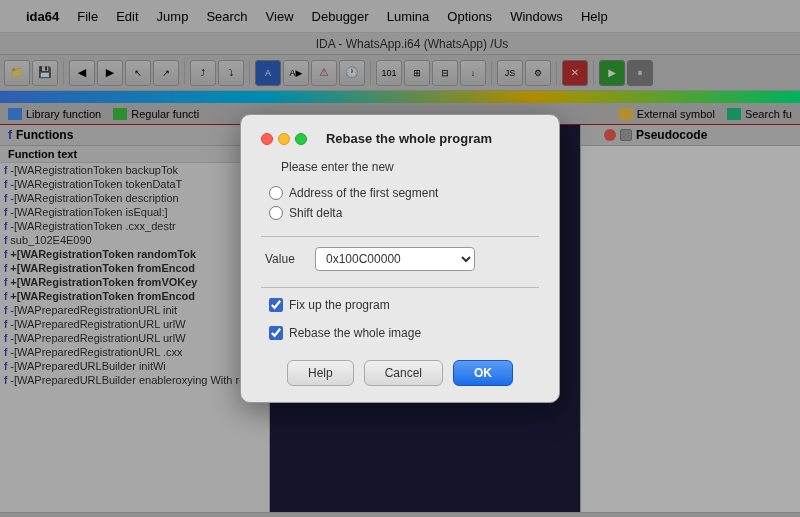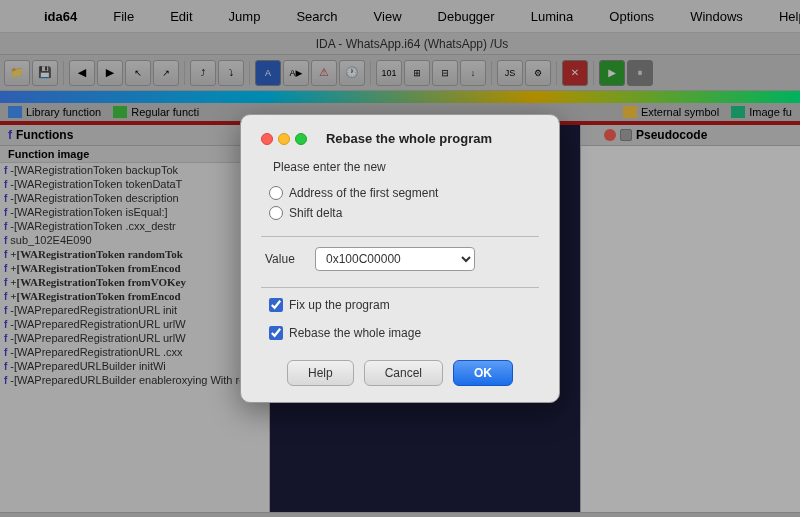--- a/index.html
+++ b/index.html
@@ -13,21 +13,21 @@
       position: relative;
     }
 
     
     .menubar {
       background: #e8e8e8;
       height: 22px;
       display: flex;
       align-items: center;
       padding: 16px 8px;
-      gap: 20px;
+      gap: 2px;
       border-bottom: 1px solid #ccc;
     }
     .apple-logo {
       font-size: 14px;
       margin-right: 8px;
     }
     .menu-item {
       padding: 2px 8px;
       font-size: 13px;
       color: #000;
@@ -103,21 +103,21 @@
     }
 
     
     .legend-bar {
       background: #c8c8c8;
       height: 22px;
       display: flex;
       align-items: center;
       padding: 0 8px;
       gap: 12px;
-      border-bottom: 4px solid #b91c1c;
+      border-bottom: 1px solid #b91c1c;
     }
     .legend-item {
       display: flex;
       align-items: center;
       gap: 4px;
       font-size: 11px;
     }
     .legend-color {
       width: 14px;
       height: 12px;
@@ -171,21 +171,21 @@
       font-size: 11px;
       gap: 3px;
       cursor: pointer;
     }
     .func-icon {
       color: #4444cc;
       font-weight: bold;
       font-size: 10px;
     }
     .func-name { color: #333; }
-    .func-name.bold { font-weight: bold; font-family: Liberation Serif, serif; }
+    .func-name.bold { font-weight: bold; }
 
     
     .center-panel {
       flex: 1;
       background: #1e1e3e;
       position: relative;
       overflow: hidden;
     }
     .hex-content {
       padding: 4px;
@@ -305,21 +305,21 @@
       font-weight: bold;
       color: #222;
       flex: 1;
       text-align: center;
       margin-right: 36px;
     }
     .modal-subtitle {
       font-size: 12px;
       color: #333;
       margin-bottom: 12px;
-      margin-left: 12px;
+      margin-left: 20px;
     }
     .radio-group {
       display: flex;
       flex-direction: column;
       gap: 6px;
       margin-left: 8px;
       margin-bottom: 16px;
     }
     .radio-item {
       display: flex;
@@ -474,32 +474,32 @@
     <div class="legend-color" style="background:#44cc44;"></div>
     <span>Regular functi</span>
   </div>
   <div style="flex:1;"></div>
   <div class="legend-item">
     <div class="legend-color" style="background:#ffcc44;"></div>
     <span>External symbol</span>
   </div>
   <div class="legend-item">
     <div class="legend-color" style="background:#22cc88;"></div>
-    <span>Image fu</span>
+    <span>Search fu</span>
   </div>
 </div>
 
 <div class="main-area">
 
   <div class="left-panel">
     <div class="panel-header">
       <span class="panel-header-icon">f</span>
       <span>Functions</span>
     </div>
-    <div class="col-header">Function image</div>
+    <div class="col-header">Function text</div>
     <div class="function-list">
       <div class="function-item">
         <span class="func-icon">f</span>
         <span class="func-name">-[WARegistrationToken backupTok</span>
       </div>
       <div class="function-item">
         <span class="func-icon">f</span>
         <span class="func-name">-[WARegistrationToken tokenDataT</span>
       </div>
       <div class="function-item">

